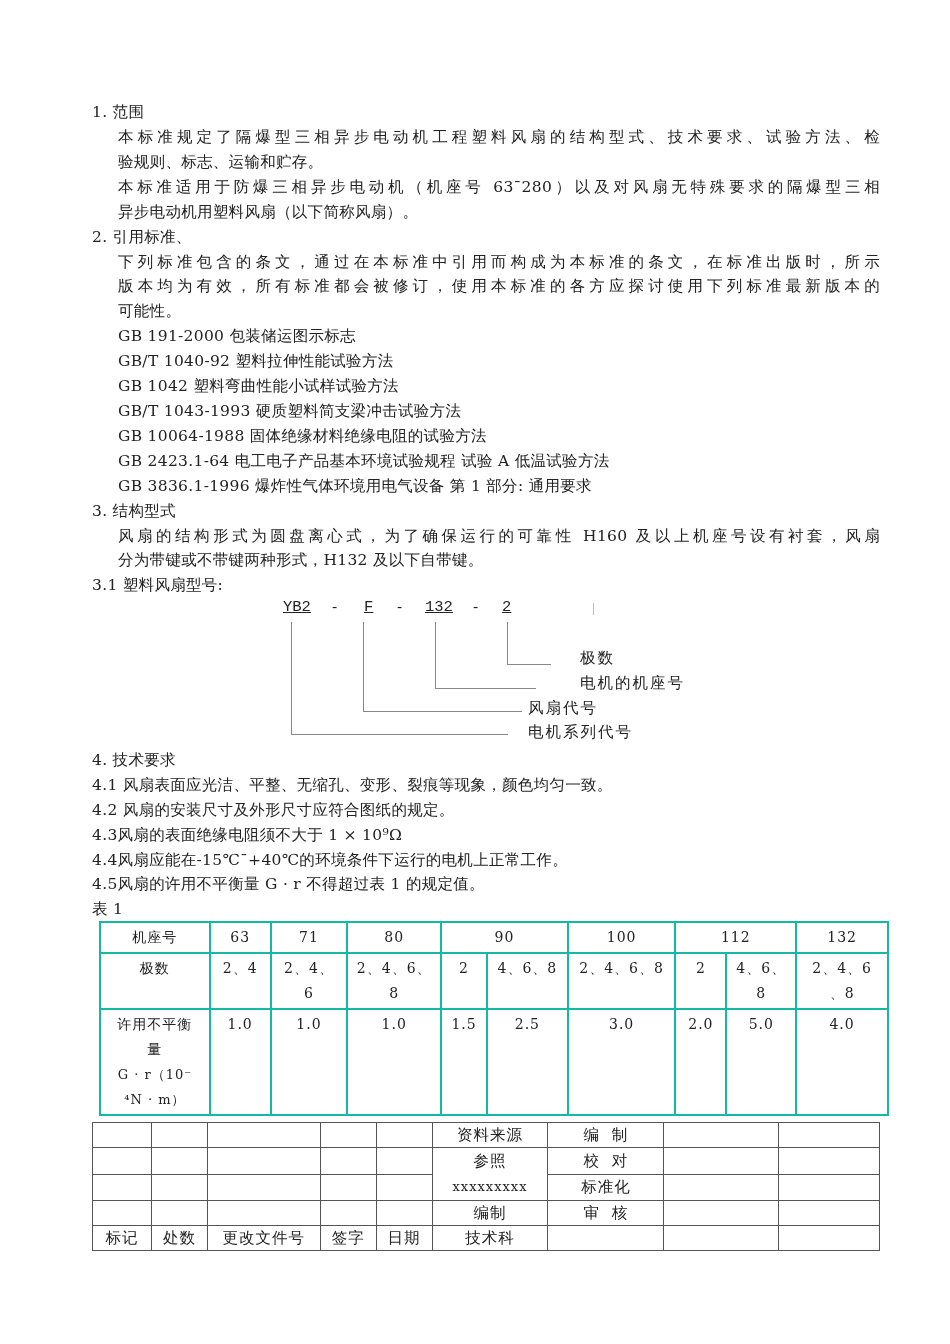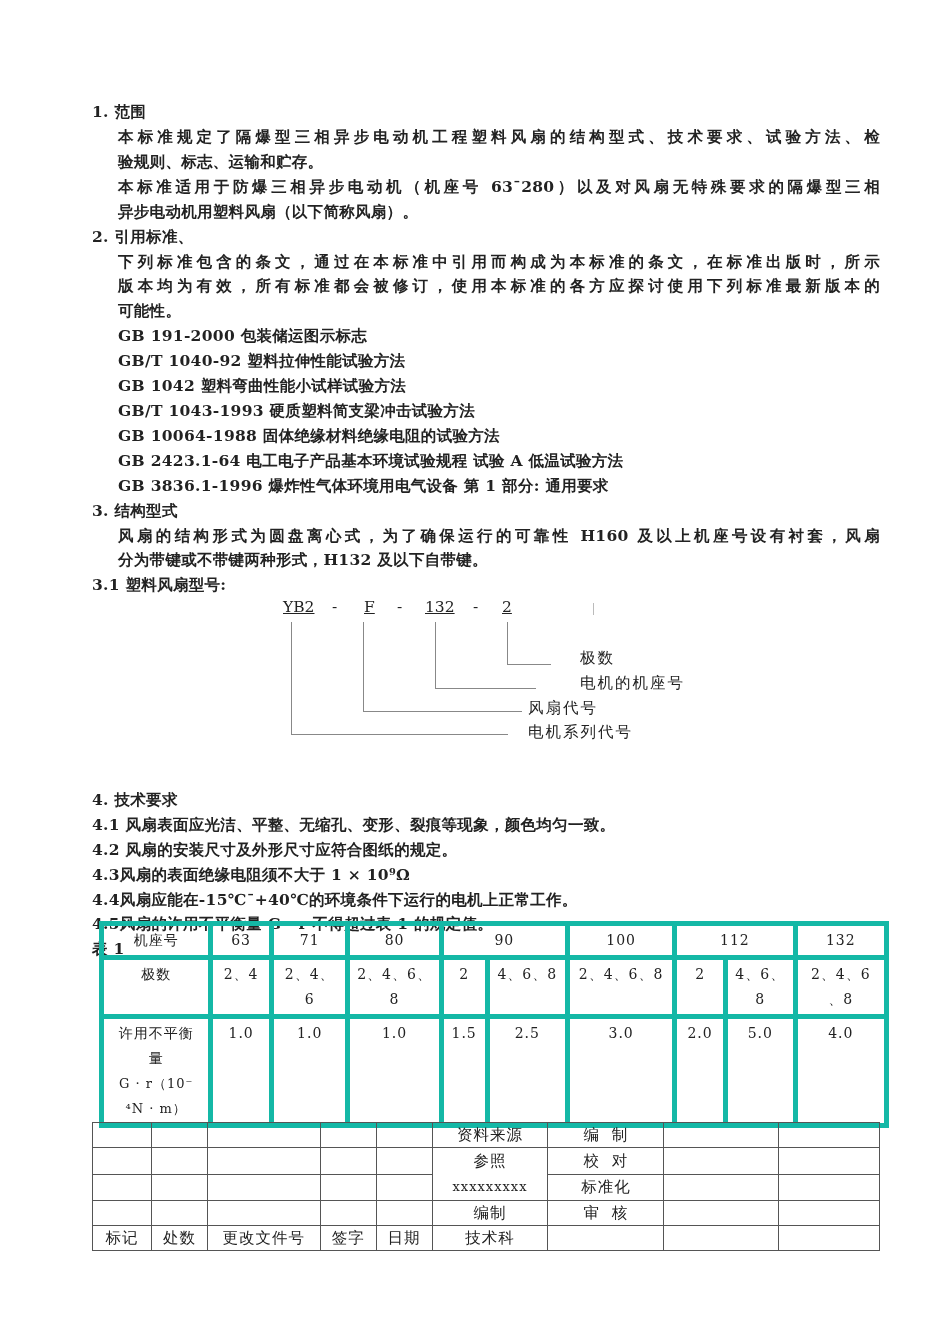--- a/index.html
+++ b/index.html
@@ -1,31 +1,31 @@
 <!DOCTYPE html>
 <html><head>
 <meta charset="utf-8">
 <style>
   html, body { margin:0; padding:0; background:#fff; }
   body { width:950px; height:1344px; position:relative; overflow:hidden;
          font-family:"DejaVu Serif","Liberation Serif",serif; color:#222; }
-  .line { position:absolute; font-size:15.5px; line-height:24px; white-space:nowrap; letter-spacing:0.3px;font-weight:bold; }
+  .line { position:absolute; font-size:15.5px; line-height:24px; white-space:nowrap; letter-spacing:0.3px; }
   .h { left:92px; }
   .p { left:118px; }
-  .l4 { left:92px;margin-top:40px; }
+  .l4 { left:92px; }
   .justify { width:762px; text-align-last:justify; }
   
   .model { position:absolute; font-size:15.5px; }
-  .u { text-decoration:underline; }
+  .u { text-decoration:underline;font-family:Liberation Mono, monospace; }
   .conn { position:absolute; border-left:1px solid #888; border-bottom:1px solid #888; }
   .tick { position:absolute; width:1px; background:#bbb; }
   
   table { border-collapse:collapse; position:absolute; }
   .t1 { left:99px; top:921px; width:790px; font-size:14px; }
-  .t1 td { border:5px solid #14b8a6; text-align:center; vertical-align:top; padding:2px 2px; line-height:25px; letter-spacing:1px; }
+  .t1 td { border:2px solid #14b8a6; text-align:center; vertical-align:top; padding:2px 2px; line-height:25px; letter-spacing:1px; }
   .t2 { left:92px; top:1122px; width:788px; font-size:15.5px; }
   .t2 td { border:1px solid #555; height:24px; padding:0; text-align:center; line-height:24px; letter-spacing:1px;margin-top:26px; }
   .tiny { font-size:13px; letter-spacing:1px; }
 </style>
 </head>
 <body>
 
 <div class="line h" style="top:100px">1. 范围</div>
 <div class="line p justify" style="top:125px">本标准规定了隔爆型三相异步电动机工程塑料风扇的结构型式、技术要求、试验方法、检</div>
 <div class="line p" style="top:150px">验规则、标志、运输和贮存。</div>

